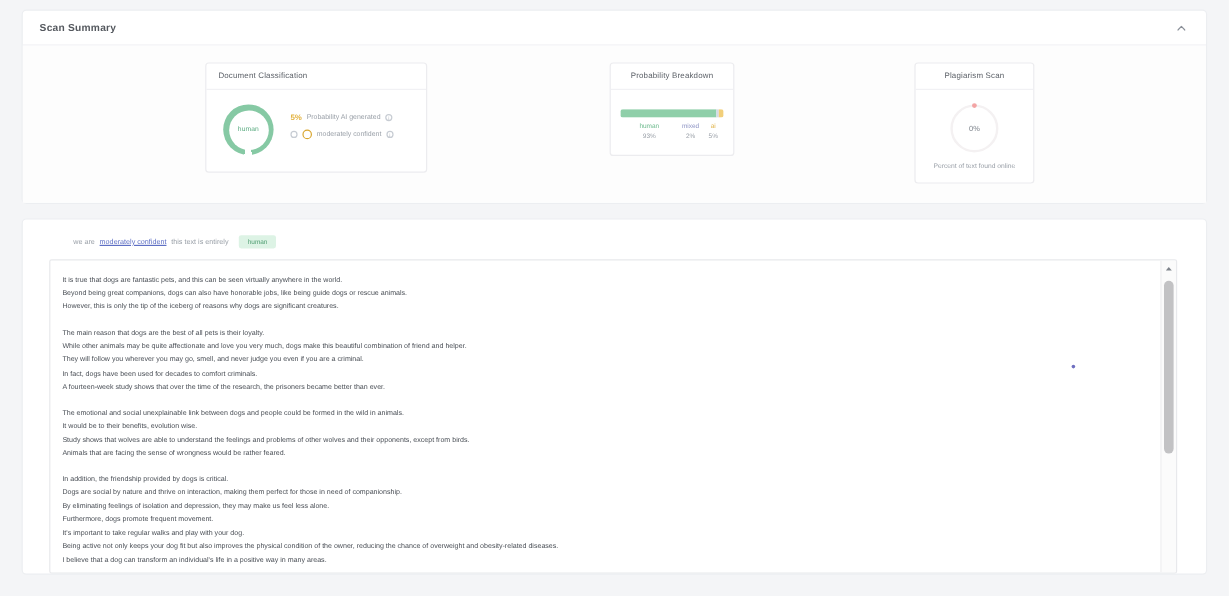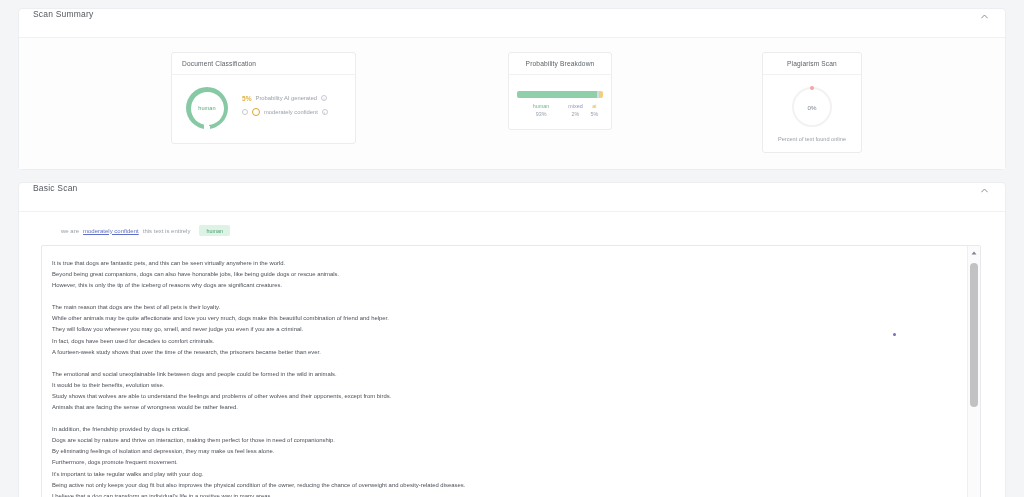--- a/index.html
+++ b/index.html
@@ -13,23 +13,24 @@
 
   
   .panel {
     background: #ffffff;
     border: 1px solid #eceef1;
     border-radius: 4px;
     margin-bottom: 12px;
   }
   .panel-head {
     height: 29px;
-    display: flex; align-items: flex-start; justify-content: space-between;
+    display: flex; align-items: center; justify-content: space-between;
     padding: 0 14px;
     border-bottom: 1px solid #f0f1f3;
+    font-weight: bold;
   }
   .panel-title { font-size: 8.5px; color: #54585e; letter-spacing: .2px; }
   .chev {
     width: 14px; height: 14px;
     display: flex; align-items: center; justify-content: center;
     color: #8b9099; font-size: 9px; line-height: 1;
     cursor: pointer;
   }
 
   
@@ -252,28 +253,20 @@
             <span class="ring-val">0%</span>
           </div>
           <div class="plag-cap">Percent of text found online</div>
         </div>
       </div>
 
     </div>
   </div>
 
   <div class="panel">
-    <div class="panel-head">
-      <span class="panel-title">Basic Scan</span>
-      <span class="chev">
-        <svg width="7" height="5" viewBox="0 0 7 5">
-            <path d="M.6 4L3.5 1 6.4 4" stroke="#8b9099" stroke-width="1" fill="none" stroke-linecap="round" stroke-linejoin="round"></path>
-          </svg>
-      </span>
-    </div>
 
     <div class="scan-body">
       <div class="verdict">
         <span>we are</span>
         <a href="#">moderately confident</a>
         <span>this text is entirely</span>
         <span class="badge">human</span>
       </div>
 
       <div class="doc-box">

